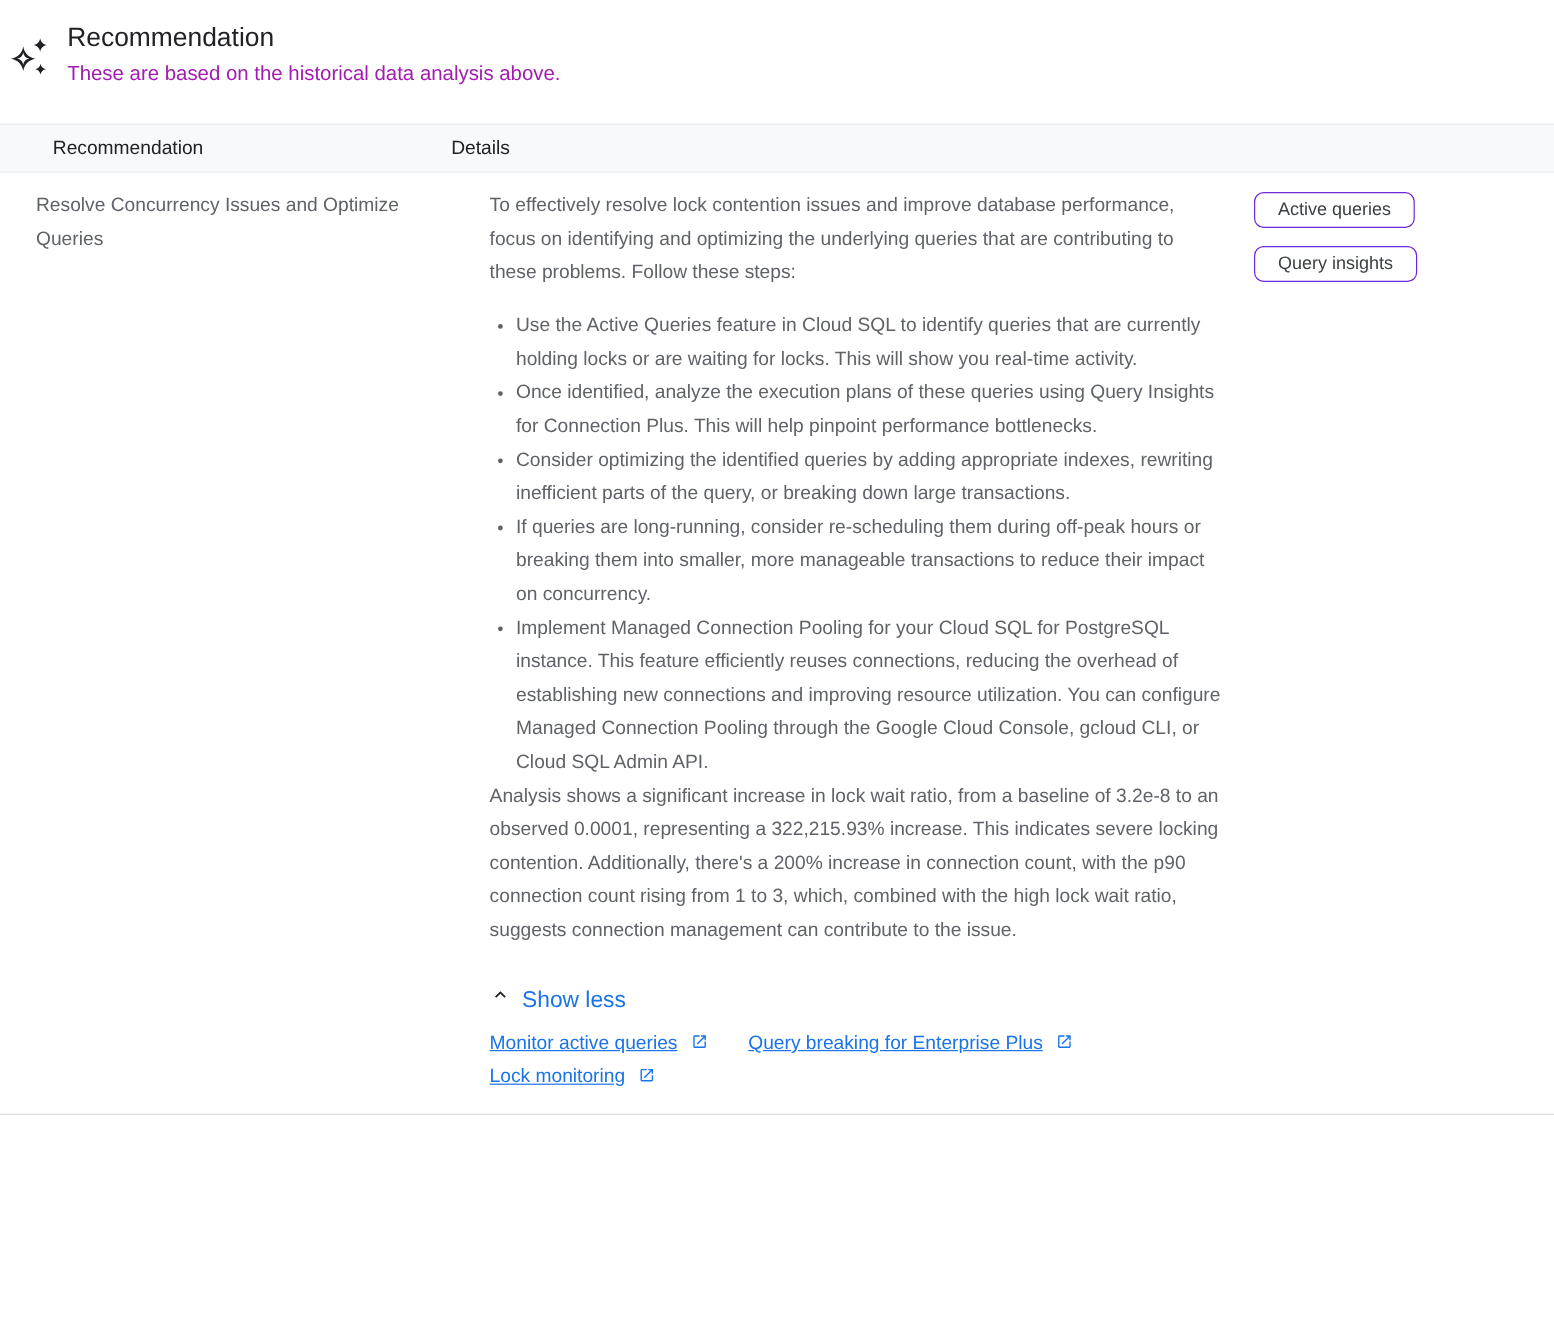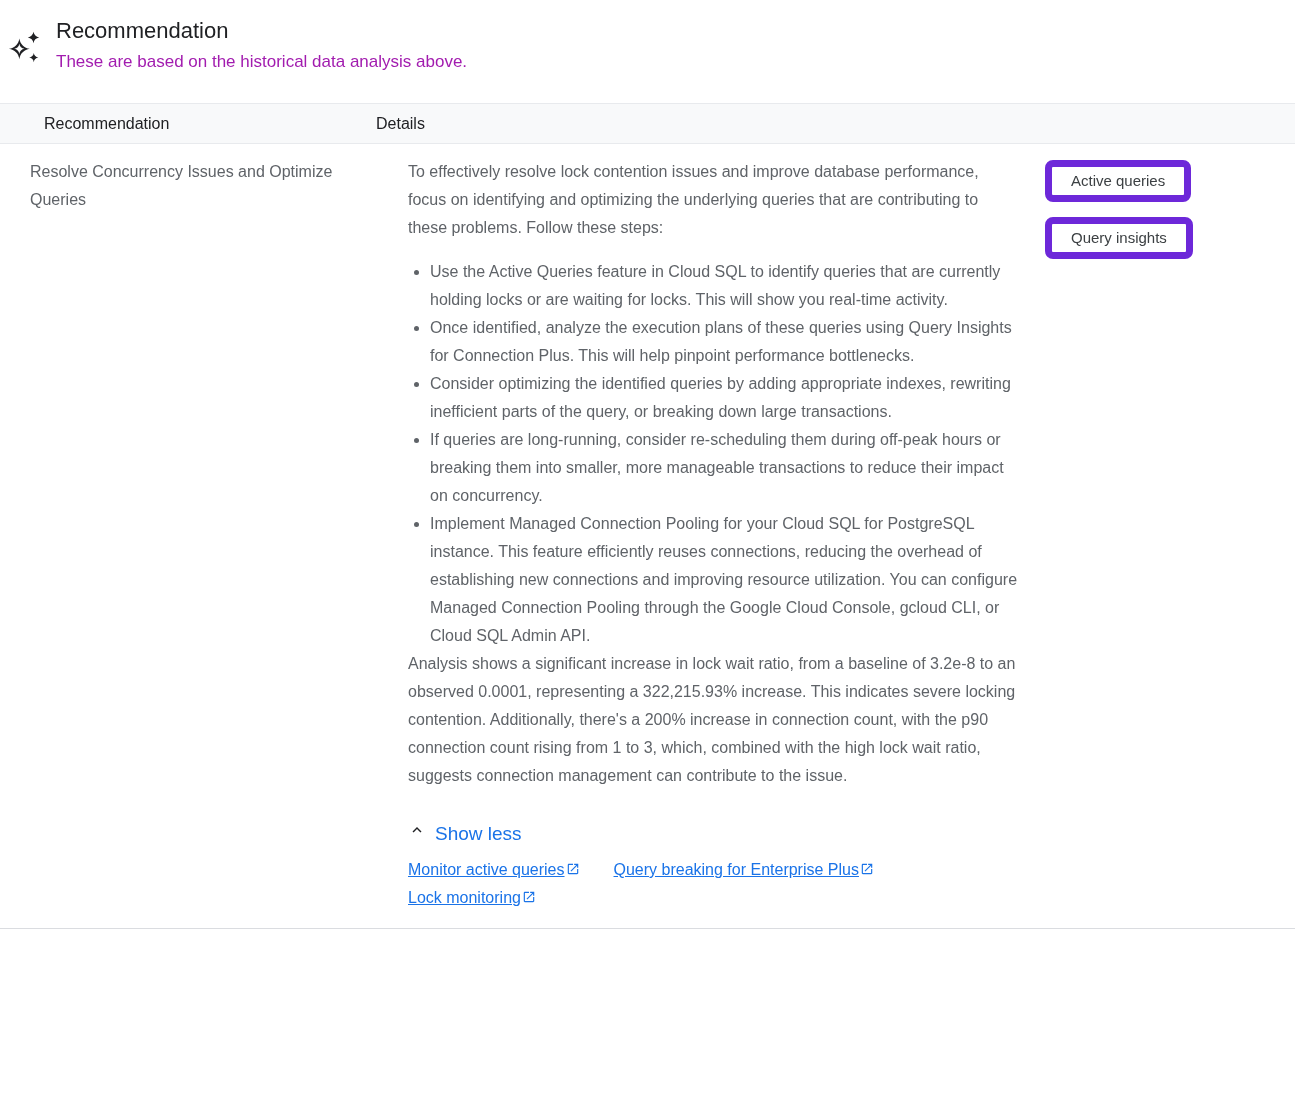--- a/index.html
+++ b/index.html
@@ -75,21 +75,21 @@
   .actions-cell {
     display: flex;
     flex-direction: column;
     align-items: flex-start;
     gap: 15px;
     padding-left: 10px;
     padding-top: 2px;
   }
   .action-btn {
     background: #ffffff;
-    border: 7px solid #6d28d9;
+    border: 1px solid #6d28d9;
     border-radius: 8px;
     padding: 3px 19px;
     font-size: 15px;
     line-height: 22px;
     font-weight: 500;
     color: #3c4043;
     font-family: inherit;
     cursor: pointer;
     white-space: nowrap;
   }
@@ -122,21 +122,21 @@
   .links-block { margin-top: 8px; }
   .link-row {
     display: flex;
     column-gap: 34px;
     line-height: 28px;
     flex-wrap: wrap;
   }
   .doc-link {
     display: inline-flex;
     align-items: center;
-    gap: 1px;
+    gap: 11px;
     color: #1a73e8;
     font-size: 16px;
     text-decoration: none;
     cursor: pointer;
   }
   .doc-link .link-label { text-decoration: underline; }
   .doc-link svg { flex-shrink: 0; position: relative; top: 1px; }
 </style>
 </head>
 <body>

